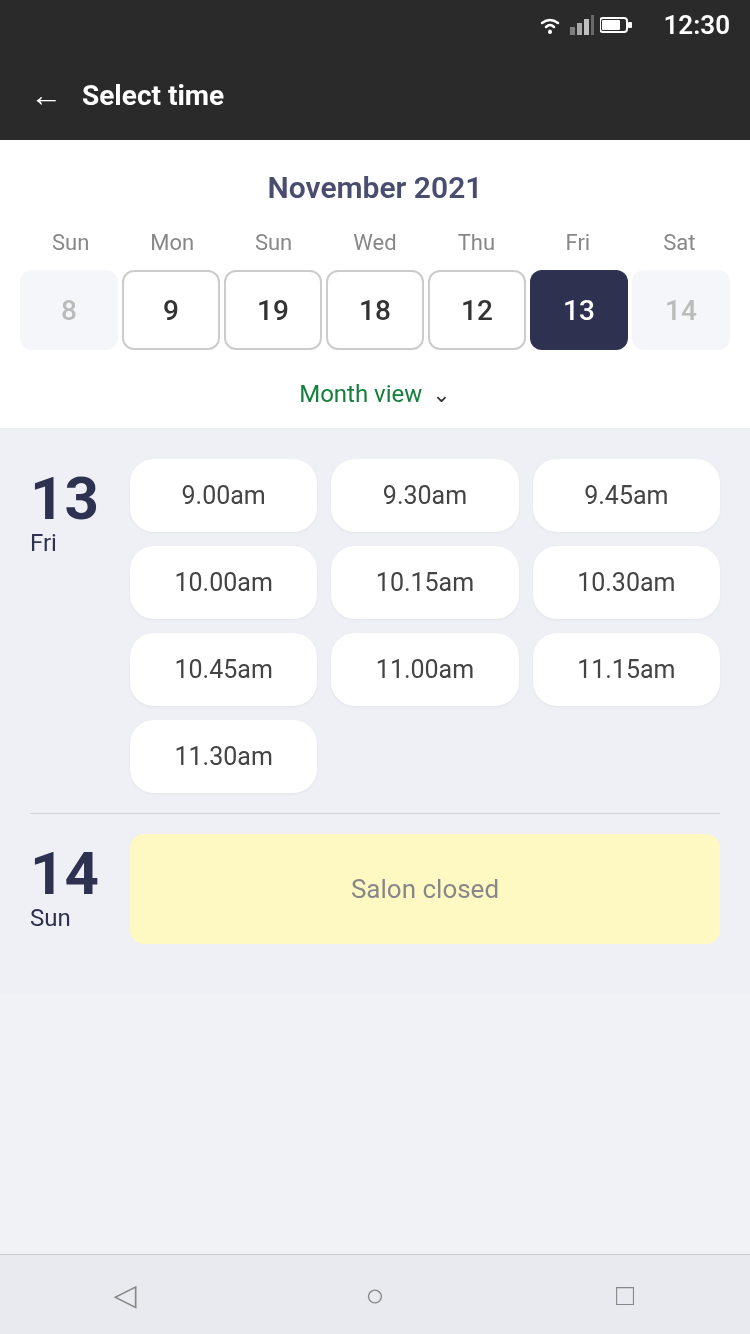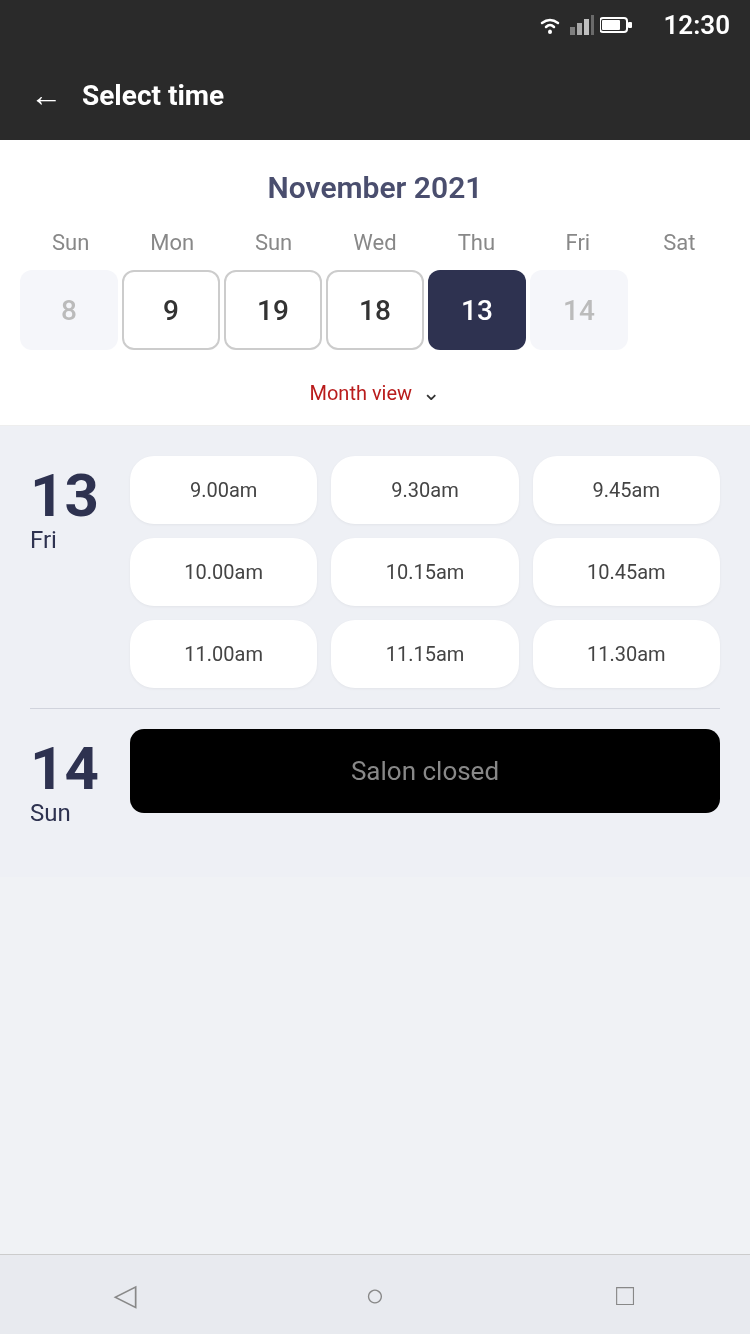--- a/index.html
+++ b/index.html
@@ -114,22 +114,22 @@
     .month-view-row {
       background: white;
       display: flex;
       align-items: center;
       justify-content: center;
       padding: 14px 0 20px;
       gap: 10px;
       border-bottom: 1px solid #eee;
     }
     .month-view-text {
-      font-size: 20px;
-      color: #b91c1c;
+      font-size: 24px;
+      color: #15803d;
     }
     .chevron-down {
       font-size: 22px;
       color: #333;
     }
 
     
     .time-section {
       background: #eef0f5;
       padding: 30px 30px;
@@ -158,21 +158,21 @@
       flex: 1;
       display: grid;
       grid-template-columns: repeat(3, 1fr);
       gap: 14px;
     }
     .time-slot {
       background: white;
       border-radius: 24px;
       padding: 22px 20px;
       text-align: center;
-      font-size: 20px;
+      font-size: 25px;
       color: #444;
       cursor: pointer;
       font-weight: 400;
       box-shadow: 0 1px 3px rgba(0,0,0,0.05);
     }
 
     
     .section-divider {
       height: 1px;
       background: #d0d3dc;
@@ -181,23 +181,23 @@
 
     
     .closed-block {
       display: flex;
       gap: 20px;
       align-items: flex-start;
       padding-bottom: 20px;
     }
     .closed-message {
       flex: 1;
-      background: #000000;
+      background: #fef9c3;
       border-radius: 14px;
-      padding: 27px;
+      padding: 40px;
       text-align: center;
       font-size: 26px;
       color: #888;
     }
 
     
     .nav-bar {
       position: fixed;
       bottom: 0;
       left: 0;
@@ -268,20 +268,21 @@
     <span class="weekday">Thu</span>
     <span class="weekday">Fri</span>
     <span class="weekday">Sat</span>
   </div>
 
   <div class="days-row">
     <div class="day-cell muted">8</div>
     <div class="day-cell outlined">9</div>
     <div class="day-cell outlined">19</div>
     <div class="day-cell outlined">18</div>
+    <div class="day-cell outlined">12</div>
     <div class="day-cell selected">13</div>
     <div class="day-cell muted">14</div>
   </div>
 </div>
 
 <div class="month-view-row">
   <span class="month-view-text">Month view</span>
   <span class="chevron-down">⌄</span>
 </div>
 
@@ -291,20 +292,21 @@
     <div class="day-info">
       <div class="date-number">13</div>
       <div class="date-day">Fri</div>
     </div>
     <div class="slots-grid">
       <div class="time-slot">9.00am</div>
       <div class="time-slot">9.30am</div>
       <div class="time-slot">9.45am</div>
       <div class="time-slot">10.00am</div>
       <div class="time-slot">10.15am</div>
+      <div class="time-slot">10.30am</div>
       <div class="time-slot">10.45am</div>
       <div class="time-slot">11.00am</div>
       <div class="time-slot">11.15am</div>
       <div class="time-slot">11.30am</div>
     </div>
   </div>
 
   <div class="section-divider"></div>
 
   <div class="closed-block">

